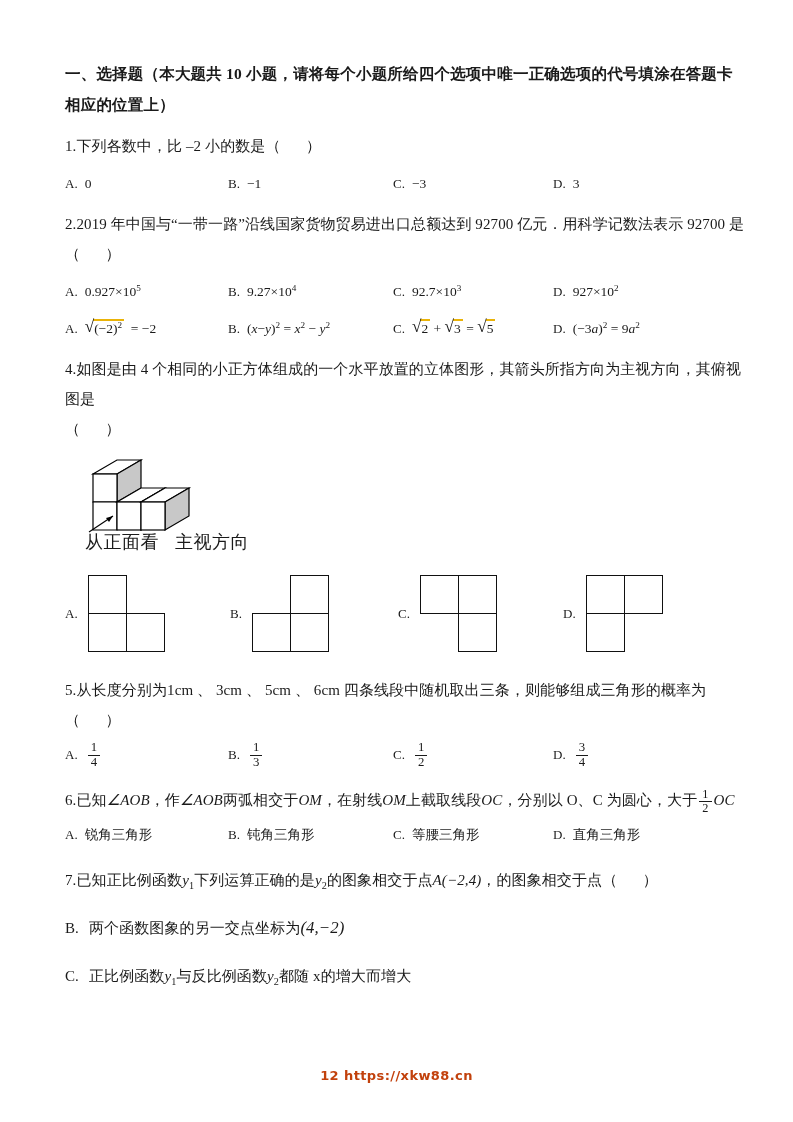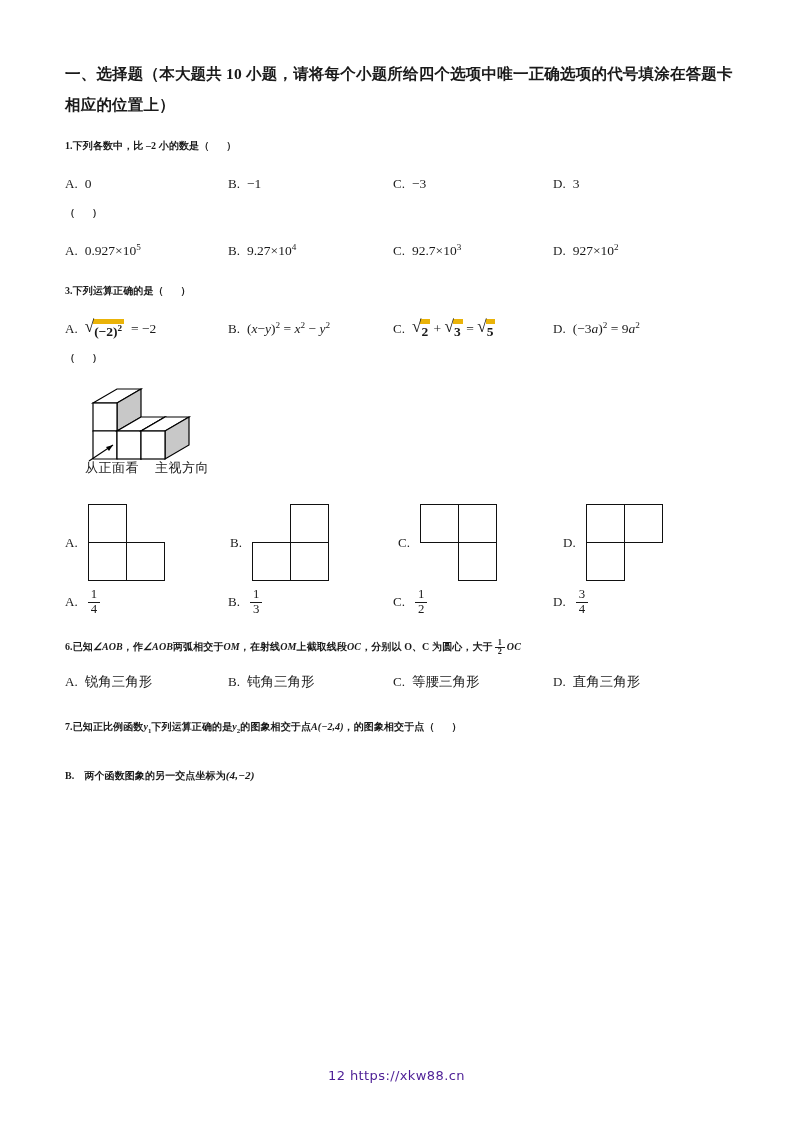--- a/index.html
+++ b/index.html
@@ -31,25 +31,24 @@
   
   .section-title {
     font-weight: bold;
     font-size: 15.5px;
     line-height: 31px;
     letter-spacing: 0.2px;
   }
 
   
   .qstem {
-    font-size: 10px;
+    font-size: 15px;
     line-height: 30px;
     margin-top: 11px;
     letter-spacing: 0.1px;
-    font-weight: bold;
   }
   .qstem.tight { margin-top: 8px; }
   .paren-blank { letter-spacing: 0.6em; }
 
   
   .opts {
     display: flex;
     margin-top: 9px;
     font-size: 13.5px;
     line-height: 28px;
@@ -79,24 +78,23 @@
     align-items: flex-start;
     white-space: nowrap;
   }
   .sqrt > .radsign {
     font-size: 1.28em;
     line-height: 1;
     margin-right: -1px;
     transform: translateY(-1px);
   }
   .sqrt > .radicand {
-    border-top: 5px solid #eab308;
+    border-top: 2px solid #eab308;
     padding: 1px 2px 0 1px;
     line-height: 1.1;
-    font-weight: bold;
   }
 
   .frac {
     display: inline-flex;
     flex-direction: column;
     align-items: center;
     vertical-align: middle;
     margin: 0 3px;
     line-height: 1.05;
     font-size: 0.95em;
@@ -111,21 +109,21 @@
     margin-top: 10px;
     margin-left: 18px;
     width: 230px;
     height: 105px;
   }
   .fig-cubes svg { display: block; }
   .fig-caption {
     position: absolute;
     left: 2px;
     top: 76px;
-    font-size: 13px;
+    font-size: 18px;
     white-space: nowrap;
     letter-spacing: 0.5px;
   }
   .fig-caption .gap { display: inline-block; width: 16px; }
 
   
   .shape-row {
     display: flex;
     margin-top: 16px;
     align-items: center;
@@ -162,22 +160,23 @@
 
   
   .footer {
     position: absolute;
     left: 0;
     top: 1068px;
     width: 793px;
     text-align: center;
     font-family: "DejaVu Sans", sans-serif;
     font-size: 13px;
-    color: #4c1d95;
+    color: #c2410c;
     letter-spacing: 0.4px;
+    font-weight: bold;
   }
 </style>
 </head>
 <body>
 
 <div class="page">
   <div class="content">
 
     <div class="section-title">一、选择题（本大题共 10 小题，请将每个小题所给四个选项中唯一正确选项的代号填涂在答题卡相应的位置上）</div>
 
@@ -196,20 +195,23 @@
       <div class="opt">
         <span class="lbl">C.</span>
         <span class="mn">−3</span>
       </div>
       <div class="opt">
         <span class="lbl">D.</span>
         <span class="mn">3</span>
       </div>
     </div>
 
+    <div class="qstem">
+      <span>2.</span><span>2019 年中国与“一带一路”沿线国家货物贸易进出口总额达到 92700 亿元．用科学记数法表示 92700 是</span>
+    </div>
     <div class="qstem tight" style="margin-top:0">
       <span>（</span><span class="paren-blank">&nbsp;&nbsp;</span><span>）</span>
     </div>
     <div class="opts">
       <div class="opt">
         <span class="lbl">A.</span>
         <span class="mn"><span>0.927</span><span>×</span><span>10</span><sup class="exp">5</sup></span>
       </div>
       <div class="opt">
         <span class="lbl">B.</span>
@@ -218,23 +220,20 @@
       <div class="opt">
         <span class="lbl">C.</span>
         <span class="mn"><span>92.7</span><span>×</span><span>10</span><sup class="exp">3</sup></span>
       </div>
       <div class="opt">
         <span class="lbl">D.</span>
         <span class="mn"><span>927</span><span>×</span><span>10</span><sup class="exp">2</sup></span>
       </div>
     </div>
 
-    <div class="qstem">
-      <span>3.</span><span>下列运算正确的是（</span><span class="paren-blank">&nbsp;&nbsp;</span><span>）</span>
-    </div>
     <div class="opts">
       <div class="opt">
         <span class="lbl">A.</span>
         <span>
           <span class="sqrt">
               <span class="radsign">√</span>
               <span class="radicand"><span class="mn">(−2)</span><sup class="exp">2</sup></span>
             </span>
           <span class="mn">&nbsp;= −2</span>
         </span>
@@ -261,20 +260,23 @@
         </span>
       </div>
       <div class="opt">
         <span class="lbl">D.</span>
         <span>
           <span class="mn">(−3</span><span class="mi">a</span><span class="mn">)</span><sup class="exp">2</sup><span class="mn">&nbsp;= 9</span><span class="mi">a</span><sup class="exp">2</sup>
         </span>
       </div>
     </div>
 
+    <div class="qstem">
+      <span>4.</span><span>如图是由 4 个相同的小正方体组成的一个水平放置的立体图形，其箭头所指方向为主视方向，其俯视图是</span>
+    </div>
     <div class="qstem tight" style="margin-top:0">
       <span>（</span><span class="paren-blank">&nbsp;&nbsp;</span><span>）</span>
     </div>
 
     <div class="fig-cubes">
       <svg width="190" height="80" viewBox="0 0 190 80">
 
         <polygon points="10,20 34,6 58,6 34,20" fill="#ffffff" stroke="#000" stroke-width="1.2"></polygon>
         <polygon points="58,6 58,34 34,48 34,20" fill="#c8c8c8" stroke="#000" stroke-width="1.2"></polygon>
         <rect x="10" y="20" width="24" height="28" fill="#ffffff" stroke="#000" stroke-width="1.2"></rect>
@@ -325,20 +327,23 @@
       <div class="shape-item">
         <span class="lbl">D.</span>
         <div class="grid-fig">
           <div class="cell c-tl"></div>
           <div class="cell c-tr"></div>
           <div class="cell c-bl"></div>
         </div>
       </div>
     </div>
 
+    <div class="qstem" style="margin-top:22px">
+      <span>5.</span><span>从长度分别为1cm 、 3cm 、 5cm 、 6cm 四条线段中随机取出三条，则能够组成三角形的概率为（</span><span class="paren-blank">&nbsp;&nbsp;</span><span>）</span>
+    </div>
     <div class="opts" style="margin-top:6px">
       <div class="opt">
         <span class="lbl">A.</span>
         <span class="frac">
             <span class="num">1</span>
             <span class="den">4</span>
           </span>
       </div>
       <div class="opt">
         <span class="lbl">B.</span>
@@ -387,19 +392,22 @@
         <span>直角三角形</span>
       </div>
     </div>
 
     <div class="qstem" style="margin-top:16px">
       <span>7.</span><span>已知正比例函数</span><span class="mi">y</span><sub class="idx">1</sub><span>下列运算正确的是</span><span class="mi">y</span><sub class="idx">2</sub><span>的图象相交于点</span><span class="mi">A(−2,4)</span><span>，的图象相交于点（</span><span class="paren-blank">&nbsp;&nbsp;</span><span>）</span>
     </div>
     <div class="qstem" style="margin-top:18px">
       <span class="lbl" style="margin-right:10px">B.</span><span>两个函数图象的另一交点坐标为</span><span class="mi" style="font-size:1.12em">(4,−2)</span>
     </div>
+    <div class="qstem" style="margin-top:18px">
+      <span class="lbl" style="margin-right:10px">C.</span><span>正比例函数</span><span class="mi">y</span><sub class="idx">1</sub><span>与反比例函数</span><span class="mi">y</span><sub class="idx">2</sub><span>都随 x的增大而增大</span>
+    </div>
 
   </div>
 
   <div class="footer">
     <span>12 https://xkw88.cn</span>
   </div>
 </div>
 
 </body></html>

